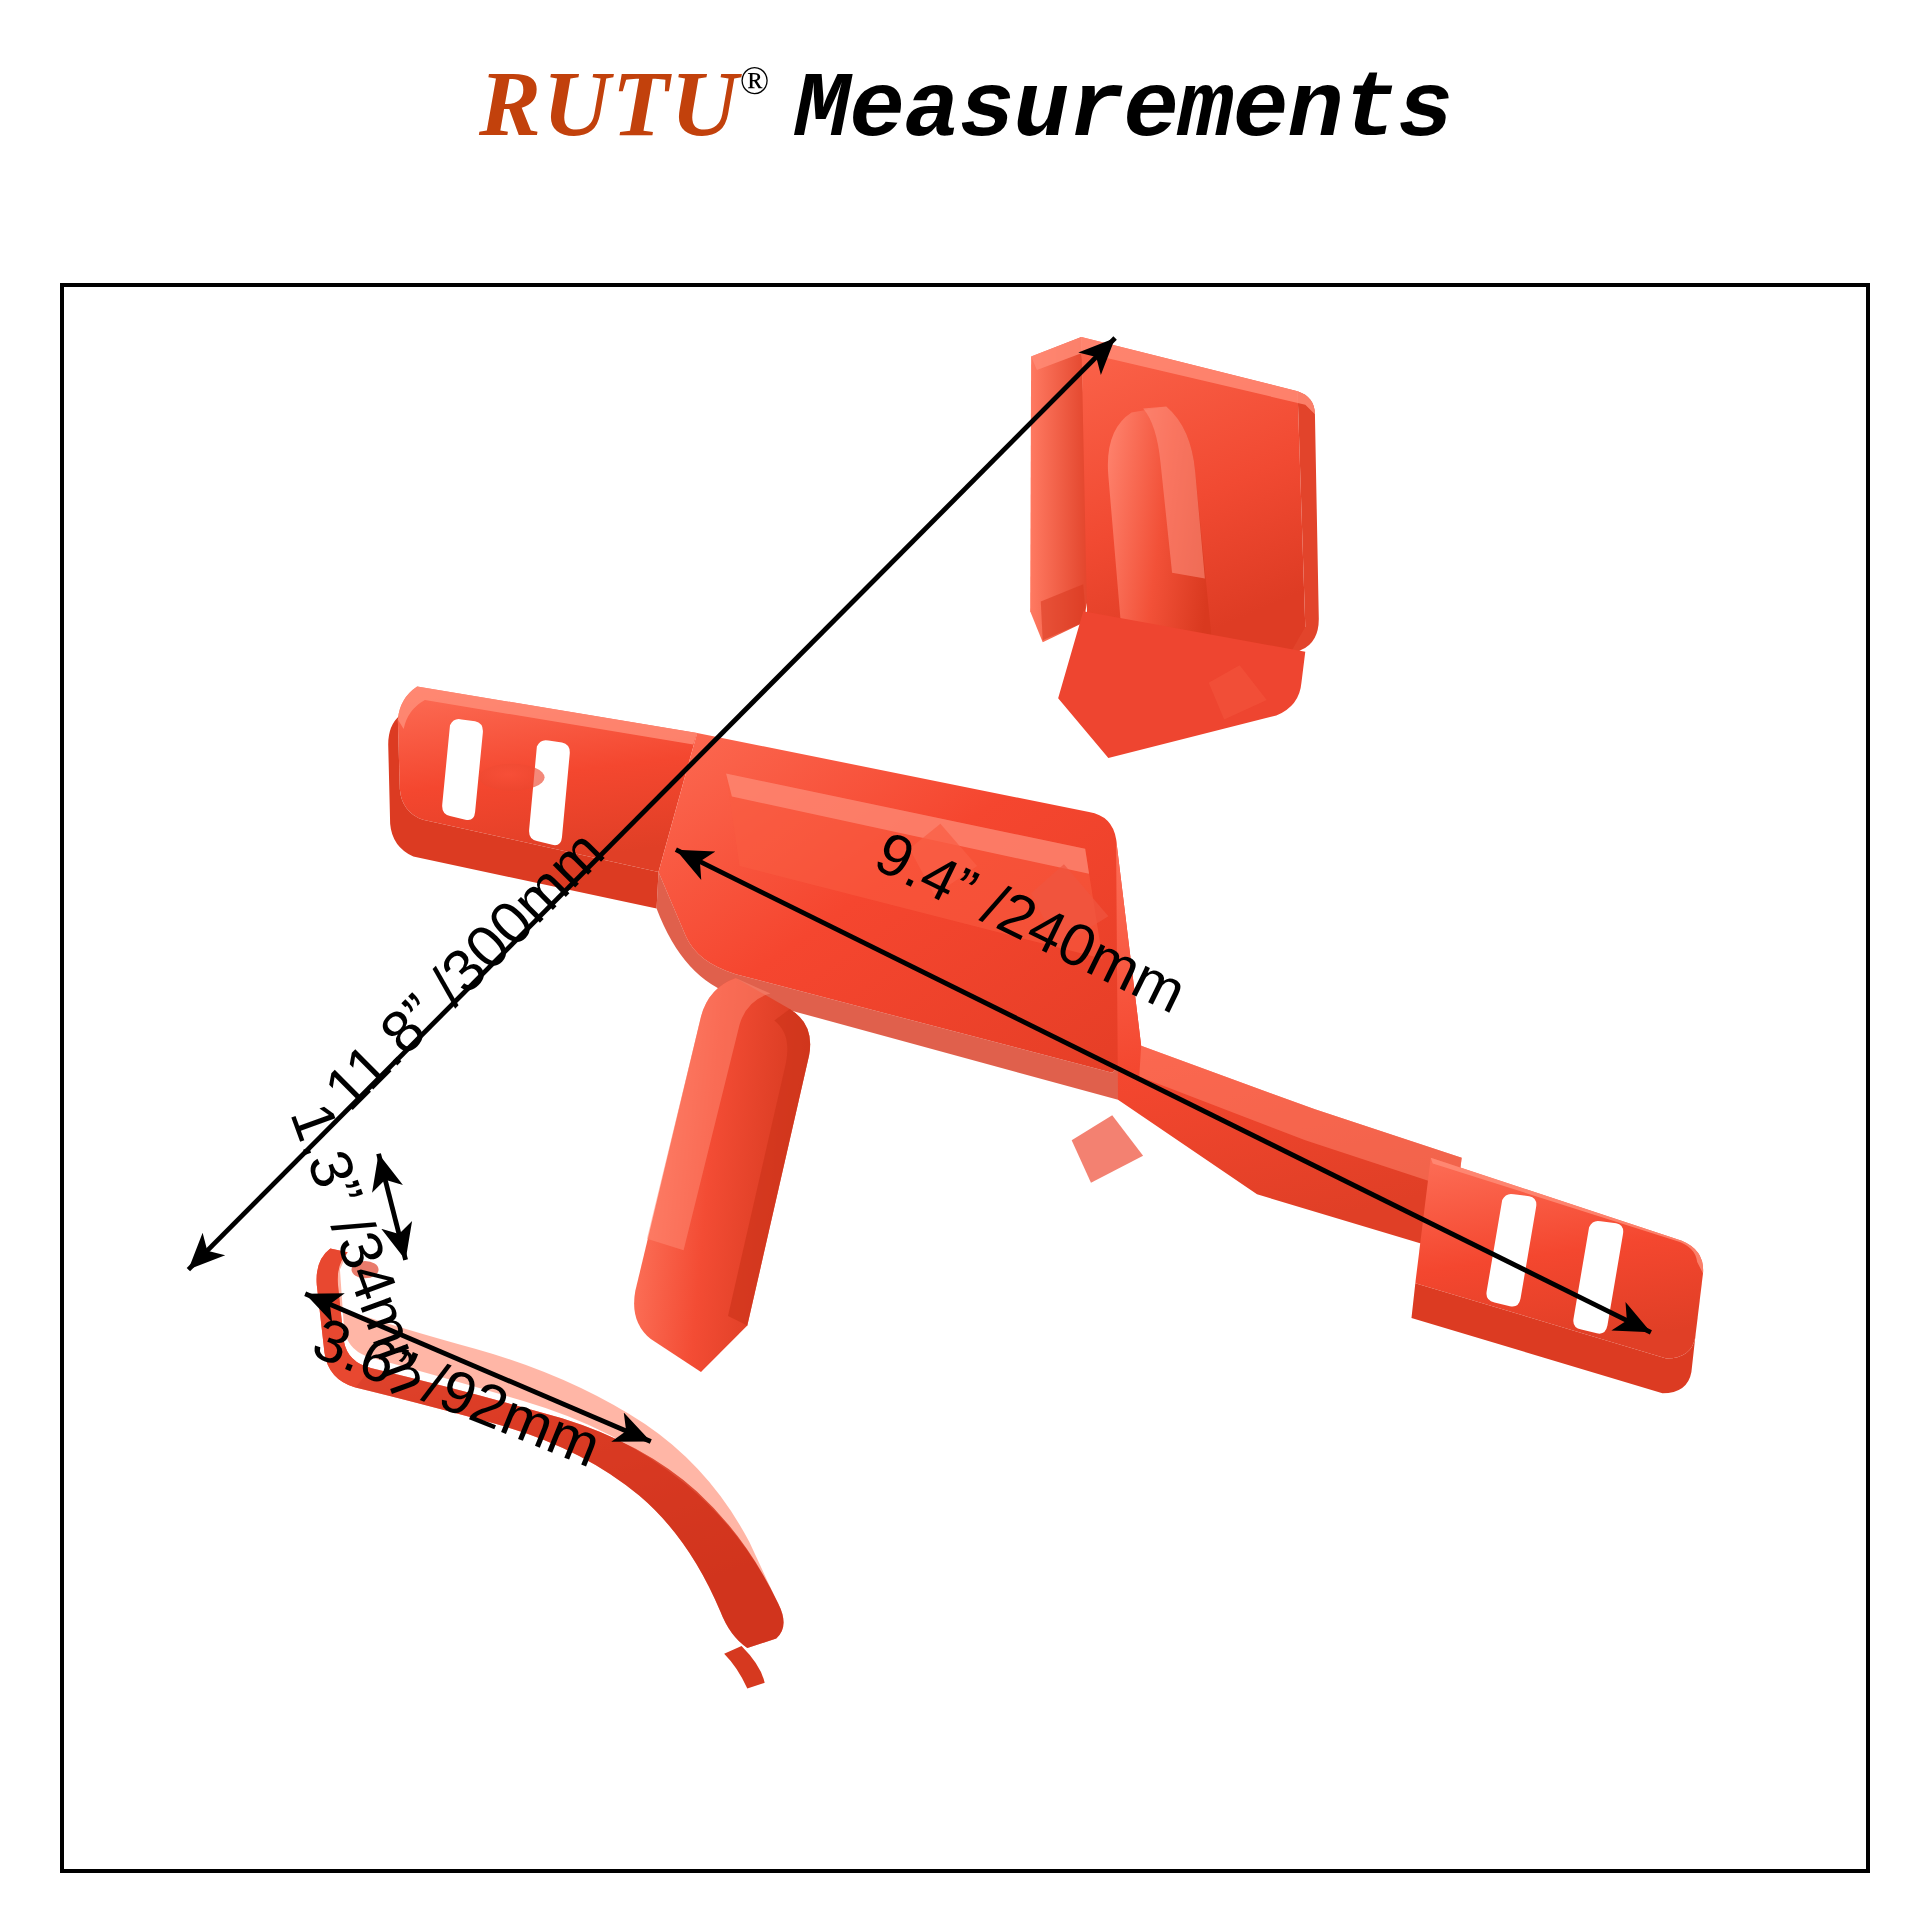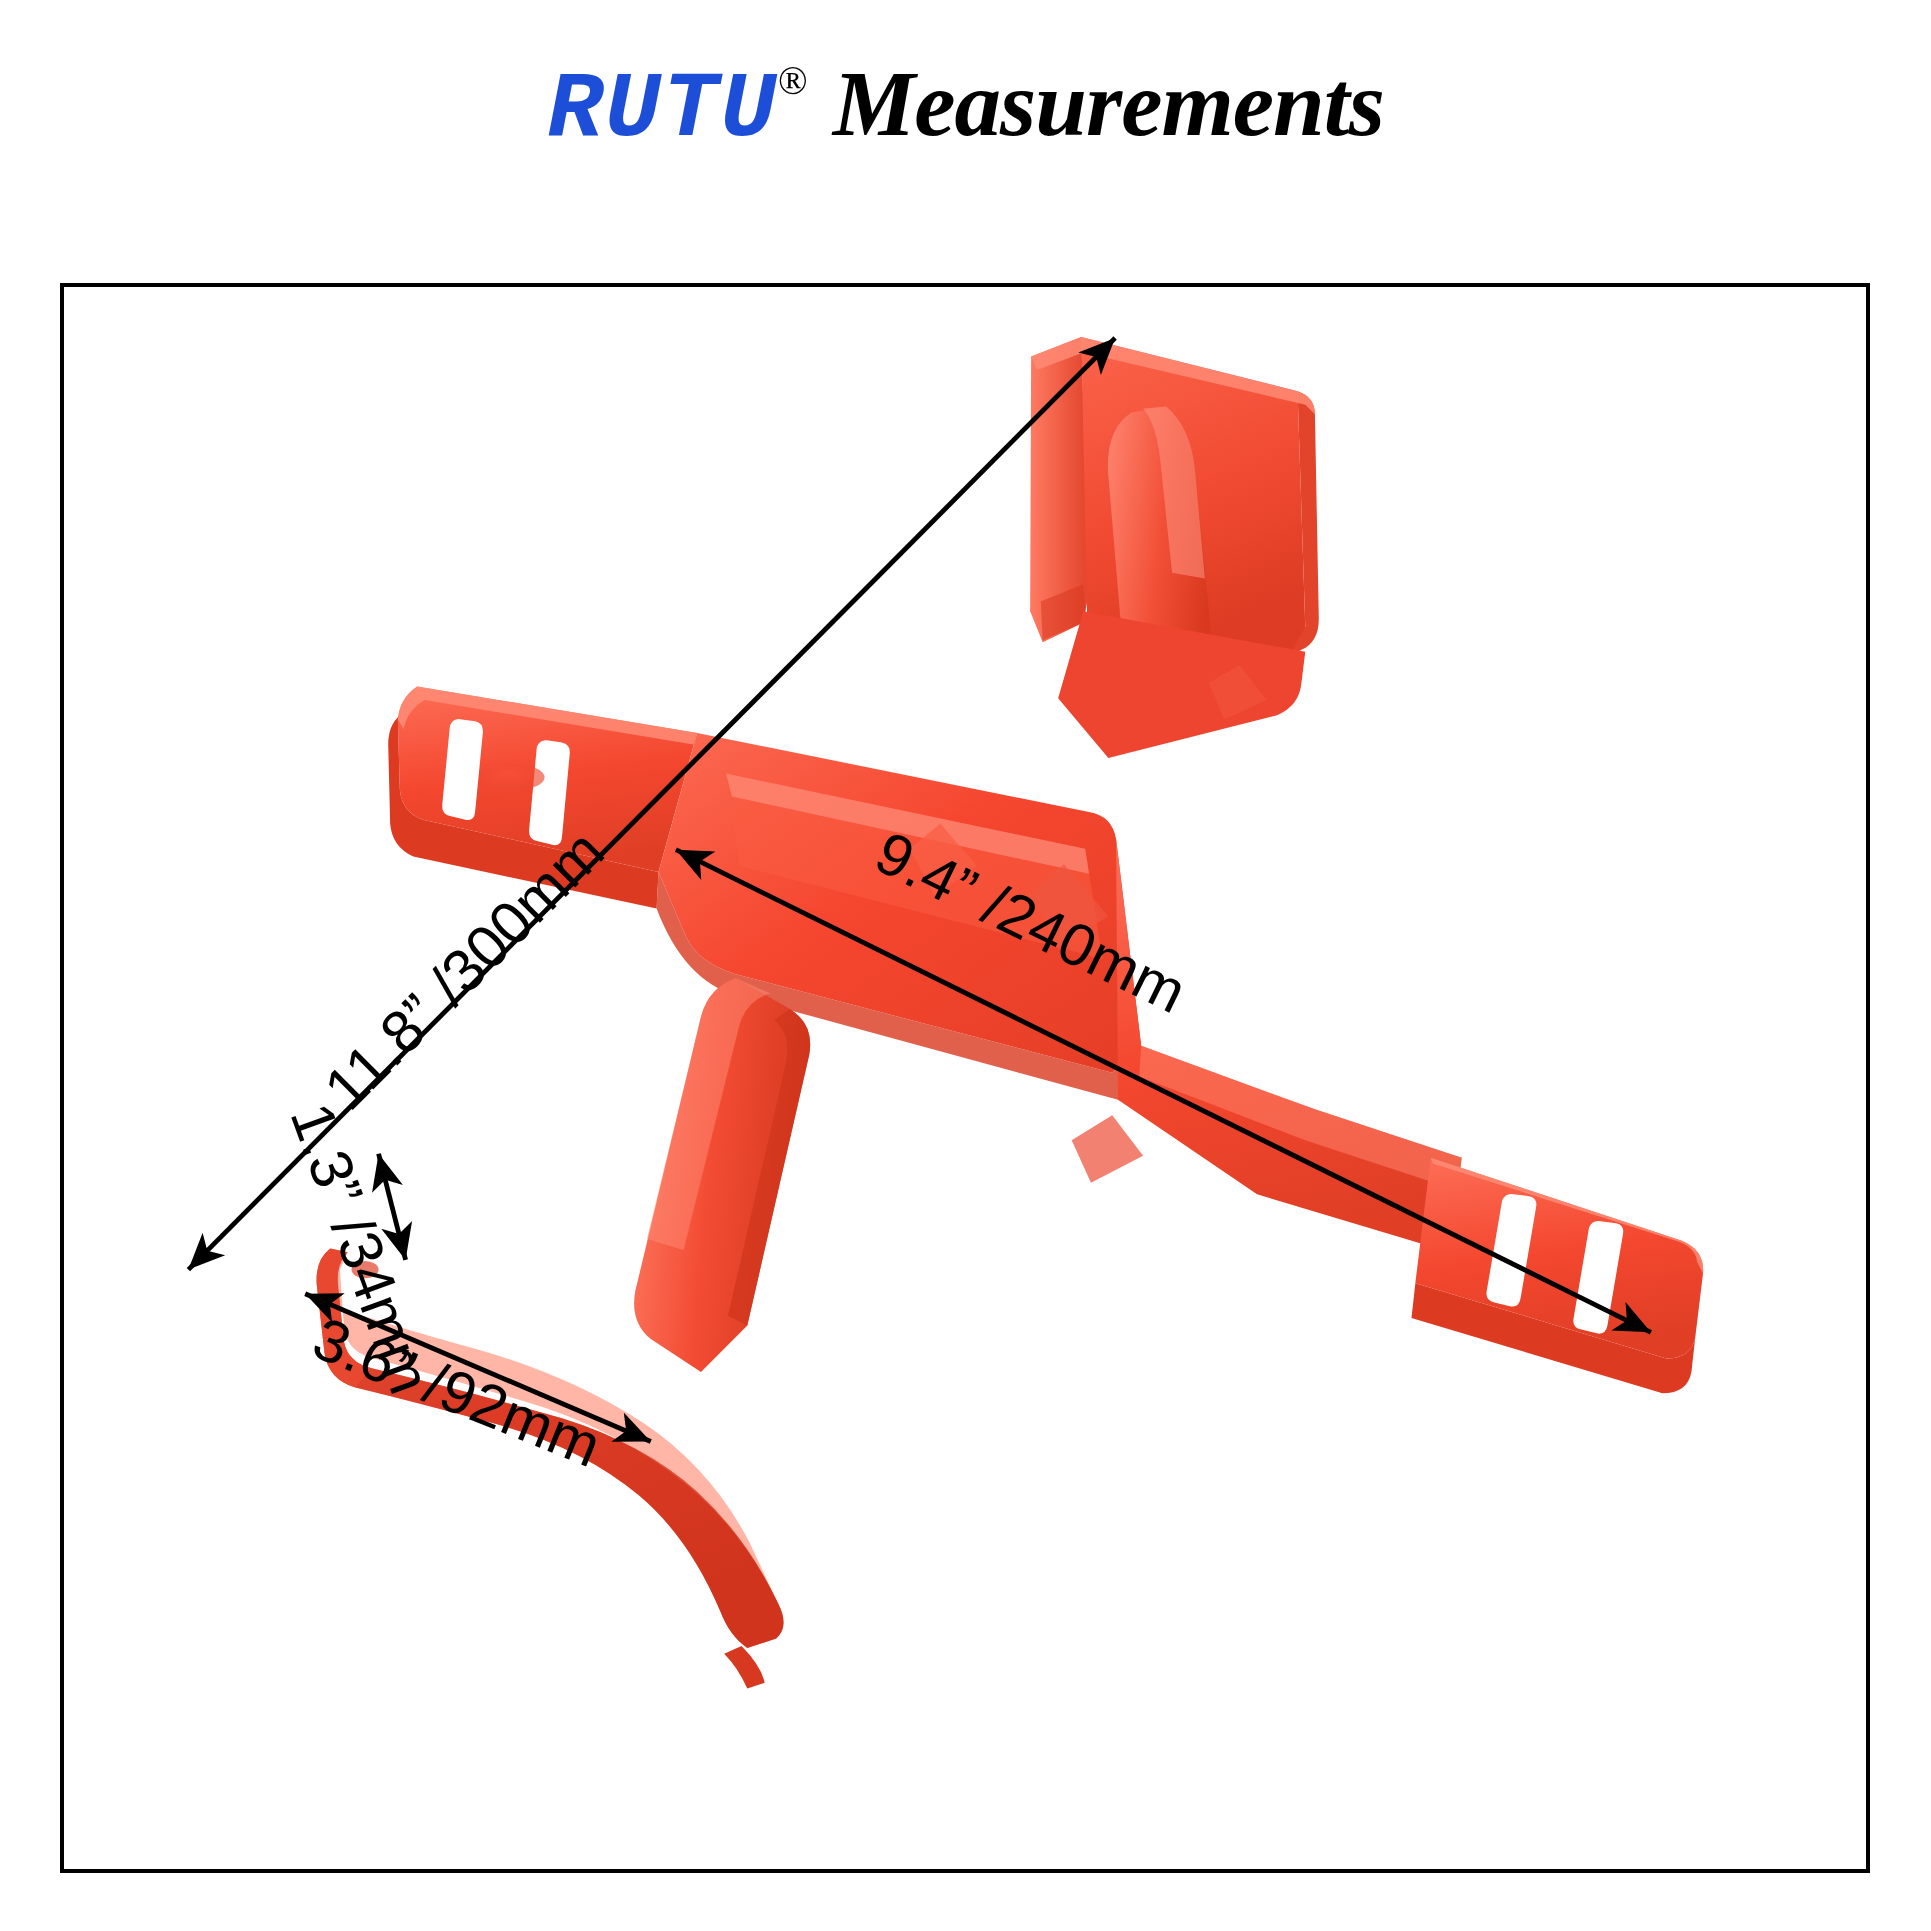--- a/index.html
+++ b/index.html
@@ -19,37 +19,37 @@
   
   #title-bar {
     position: absolute;
     left: 0;
     top: 50px;
     width: 1931px;
     text-align: center;
     white-space: nowrap;
   }
   .brand {
-    font-family: Liberation Mono, monospace;
+    font-family: Liberation Serif, serif;
     font-style: italic;
     font-weight: 700;
     font-size: 93px;
     letter-spacing: 1.9px;
-    color: #1d4ed8;
+    color: #c2410c;
   }
   .brand-reg {
     font-family: "Liberation Serif", serif;
     font-style: normal;
     font-weight: 400;
     font-size: 39px;
     vertical-align: 41px;
     color: #000000;
   }
   .title-word {
-    font-family: Liberation Serif, serif;
+    font-family: Liberation Mono, monospace;
     font-style: italic;
     font-weight: 700;
     font-size: 93px;
     letter-spacing: -1px;
     color: #000000;
     margin-left: 25px;
   }
 
   
   #frame {

